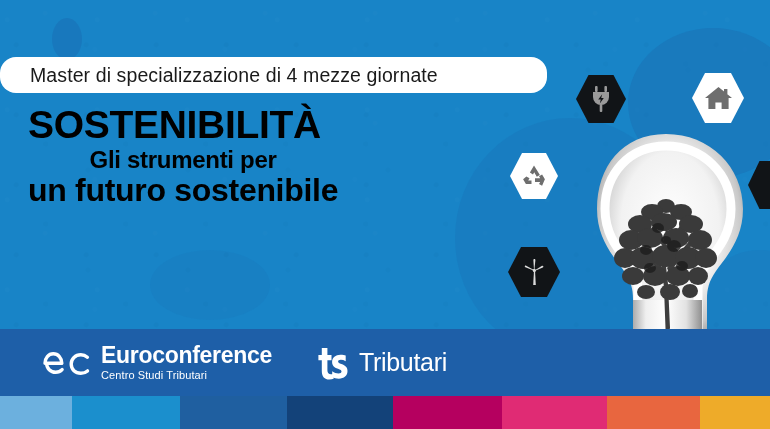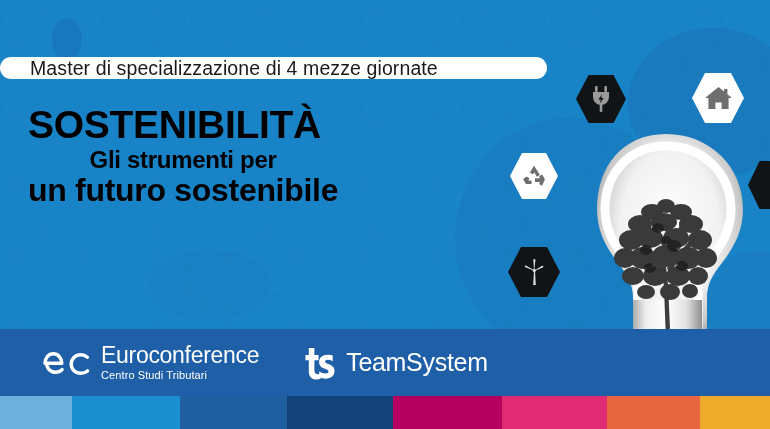--- a/index.html
+++ b/index.html
@@ -47,21 +47,21 @@
   .blob-c { left: 455px; top: 118px; width: 230px; height: 240px; opacity:.32; }
   .blob-d { left: 150px; top: 250px; width: 120px; height: 70px;  opacity:.18; }
   .blob-e { left: 700px; top: 250px; width: 120px; height: 110px; opacity:.25; }
 
   
   .eyebrow-bar {
     position: absolute;
     left: 0;
     top: 57px;
     width: 547px;
-    height: 22px;
+    height: 36px;
     background: #ffffff;
     display: flex;
     align-items: center;
     border-radius: 16px;
   }
   .eyebrow-text {
     margin-left: 30px;
     font-size: 19.5px;
     color: #1a1a1a;
     letter-spacing: .1px;
@@ -128,21 +128,21 @@
   }
   .ec-mark { width: 52px; height: 34px; flex: none; }
   .ec-words {
     margin-left: 9px;
     color: #ffffff;
     line-height: 1;
   }
   .ec-title {
     display: block;
     font-size: 23px;
-    font-weight: normal;
+    font-weight: bold;
     letter-spacing: -0.3px;
   }
   .ec-sub {
     display: block;
     font-size: 11px;
     margin-top: 3px;
     letter-spacing: .1px;
   }
   .logo-ts {
     display: flex;
@@ -315,21 +315,21 @@
         <span class="ec-title">Euroconference</span>
         <span class="ec-sub">Centro Studi Tributari</span>
       </span>
     </div>
 
     <div class="logo-ts">
       <svg class="ts-mark" viewBox="0 0 32 34" xmlns="http://www.w3.org/2000/svg">
         <path fill="#ffffff" d="M4.8 2h5.6v7h4.1v5.2h-4.1v10c0 2.6 1.3 4.1 3.6 4.1 1 0 1.8-.2 2.6-.6v5.1c-1.2.5-2.6.8-4.3.8C7.6 33.6 4.8 30.6 4.8 25V14.2H1.4V9h3.4z"></path>
         <path fill="#ffffff" d="M28.7 9.6v5.6c-1.6-.9-3.3-1.4-4.9-1.4-1.7 0-2.7.7-2.7 1.8 0 1.1.8 1.6 3.3 2.5 4.1 1.5 6.1 3.3 6.1 7 0 4.6-3.5 7.6-8.7 7.6-2.5 0-4.8-.6-6.6-1.6v-5.8c2 1.4 4.2 2.2 6.3 2.2 1.9 0 3-.8 3-2 0-1.2-.9-1.8-3.5-2.7-4-1.4-5.9-3.3-5.9-6.8 0-4.4 3.4-7.3 8.4-7.3 2.2 0 4.2.3 5.2.9z"></path>
       </svg>
-      <span class="ts-word">TeamSystem</span>
+      <span class="ts-word">Tributari</span>
     </div>
 
   </div>
 
   <div class="color-strip">
       <div class="swatch" style="width: 72px; background: rgb(108, 176, 222);"></div>
       <div class="swatch" style="width: 108px; background: rgb(27, 143, 205);"></div>
       <div class="swatch" style="width: 107px; background: rgb(31, 95, 160);"></div>
       <div class="swatch" style="width: 106px; background: rgb(19, 66, 121);"></div>
       <div class="swatch" style="width: 109px; background: rgb(181, 0, 95);"></div>

